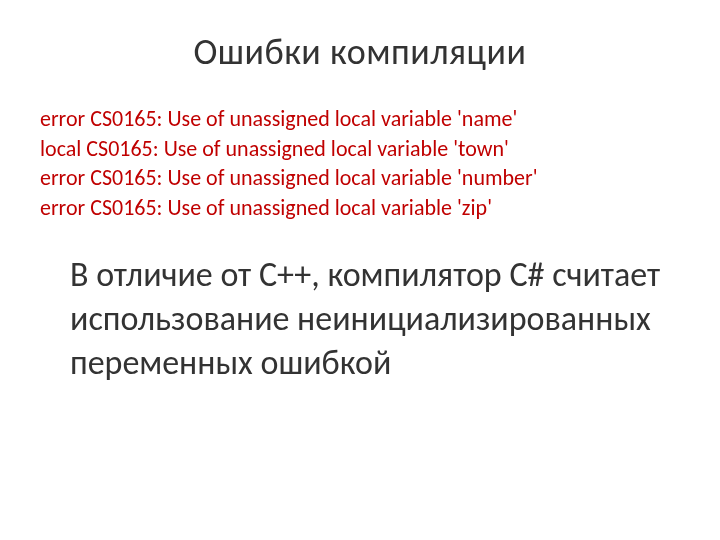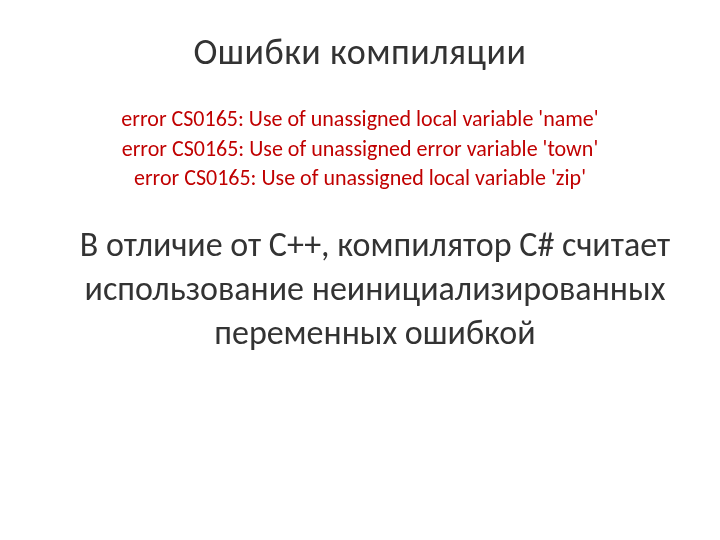--- a/index.html
+++ b/index.html
@@ -1,19 +1,18 @@
 <!DOCTYPE html>
 <html><head>
   <meta charset="utf-8">
   <style>
     * {
       margin: 0;
       padding: 0;
       box-sizing: border-box;
-      text-align: center;
     }
     body {
       width: 720px;
       height: 540px;
       background: #ffffff;
       font-family: Calibri, Arial, sans-serif;
       padding: 30px 40px;
     }
     .title {
       text-align: center;
@@ -40,17 +39,18 @@
       font-weight: normal;
     }
   </style>
 </head>
 <body>
 
 <h1 class="title">Ошибки компиляции</h1>
 
 <div class="error-list">
   <div class="error-line">error CS0165: Use of unassigned local variable 'name'</div>
-  <div class="error-line">error CS0165: Use of unassigned error variable 'town'</div>
+  <div class="error-line">local CS0165: Use of unassigned local variable 'town'</div>
+  <div class="error-line">error CS0165: Use of unassigned local variable 'number'</div>
   <div class="error-line">error CS0165: Use of unassigned local variable 'zip'</div>
 </div>
 
 <div class="explanation">В отличие от С++, компилятор C# считает использование неинициализированных переменных ошибкой</div>
 
 </body></html>

